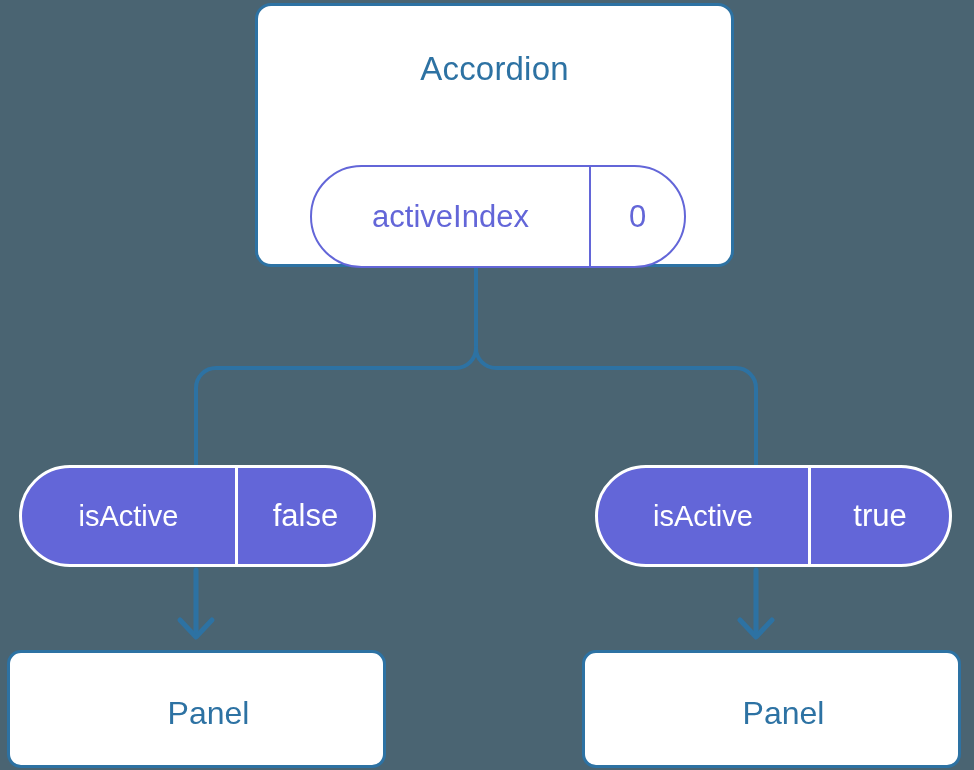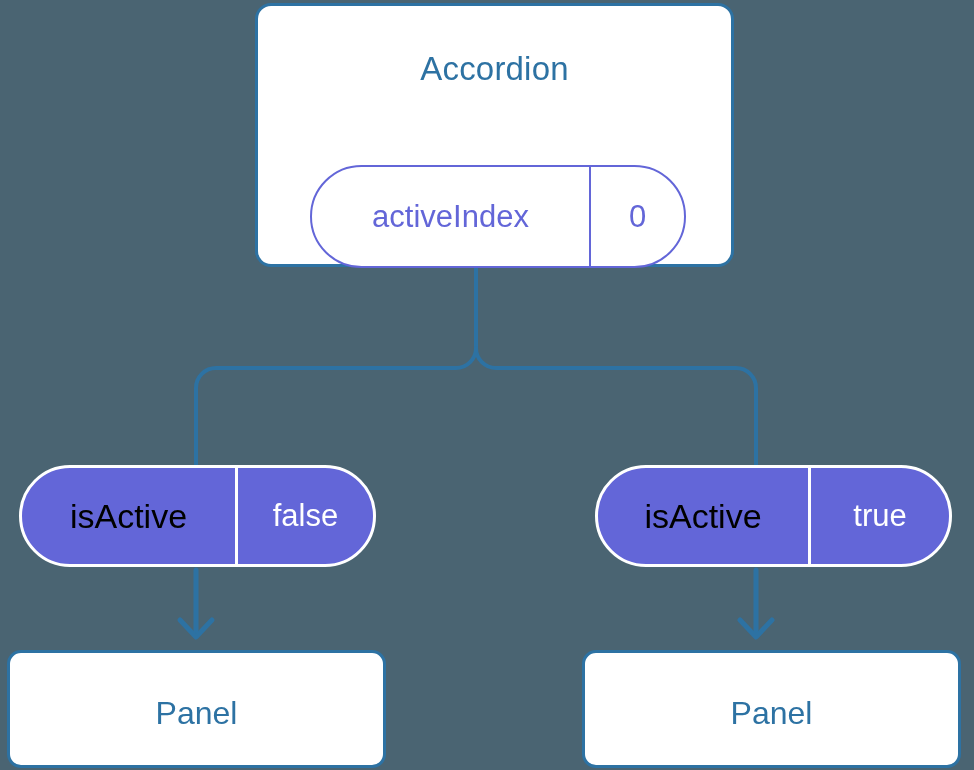--- a/index.html
+++ b/index.html
@@ -101,22 +101,22 @@
     border-radius: 54px;
     box-sizing: border-box;
     display: flex;
     align-items: stretch;
     overflow: hidden;
   }
   .pill-filled .pkey {
     display: flex;
     align-items: center;
     justify-content: center;
-    color: #000000;
-    font-size: 34px;
+    color: #ffffff;
+    font-size: 29px;
     border-right: 3px solid #ffffff;
     box-sizing: border-box;
   }
   .pill-filled .pval {
     flex: 1 1 auto;
     display: flex;
     align-items: center;
     justify-content: center;
     color: #ffffff;
     font-size: 31px;
@@ -141,21 +141,21 @@
     height: 118px;
     background: #ffffff;
     border: 3px solid #2d72a3;
     border-radius: 14px;
     box-sizing: border-box;
   }
   #panel-left  { left: 7px;   width: 379px; }
   #panel-right { left: 582px; width: 379px; }
   .panel-label {
     position: absolute;
-    left: 0;
+    left: 12px;
     top: 44px;
     width: 100%;
     text-align: center;
     color: #2d72a3;
     font-size: 32px;
     line-height: 1;
   }
 </style>
 </head>
 <body>

